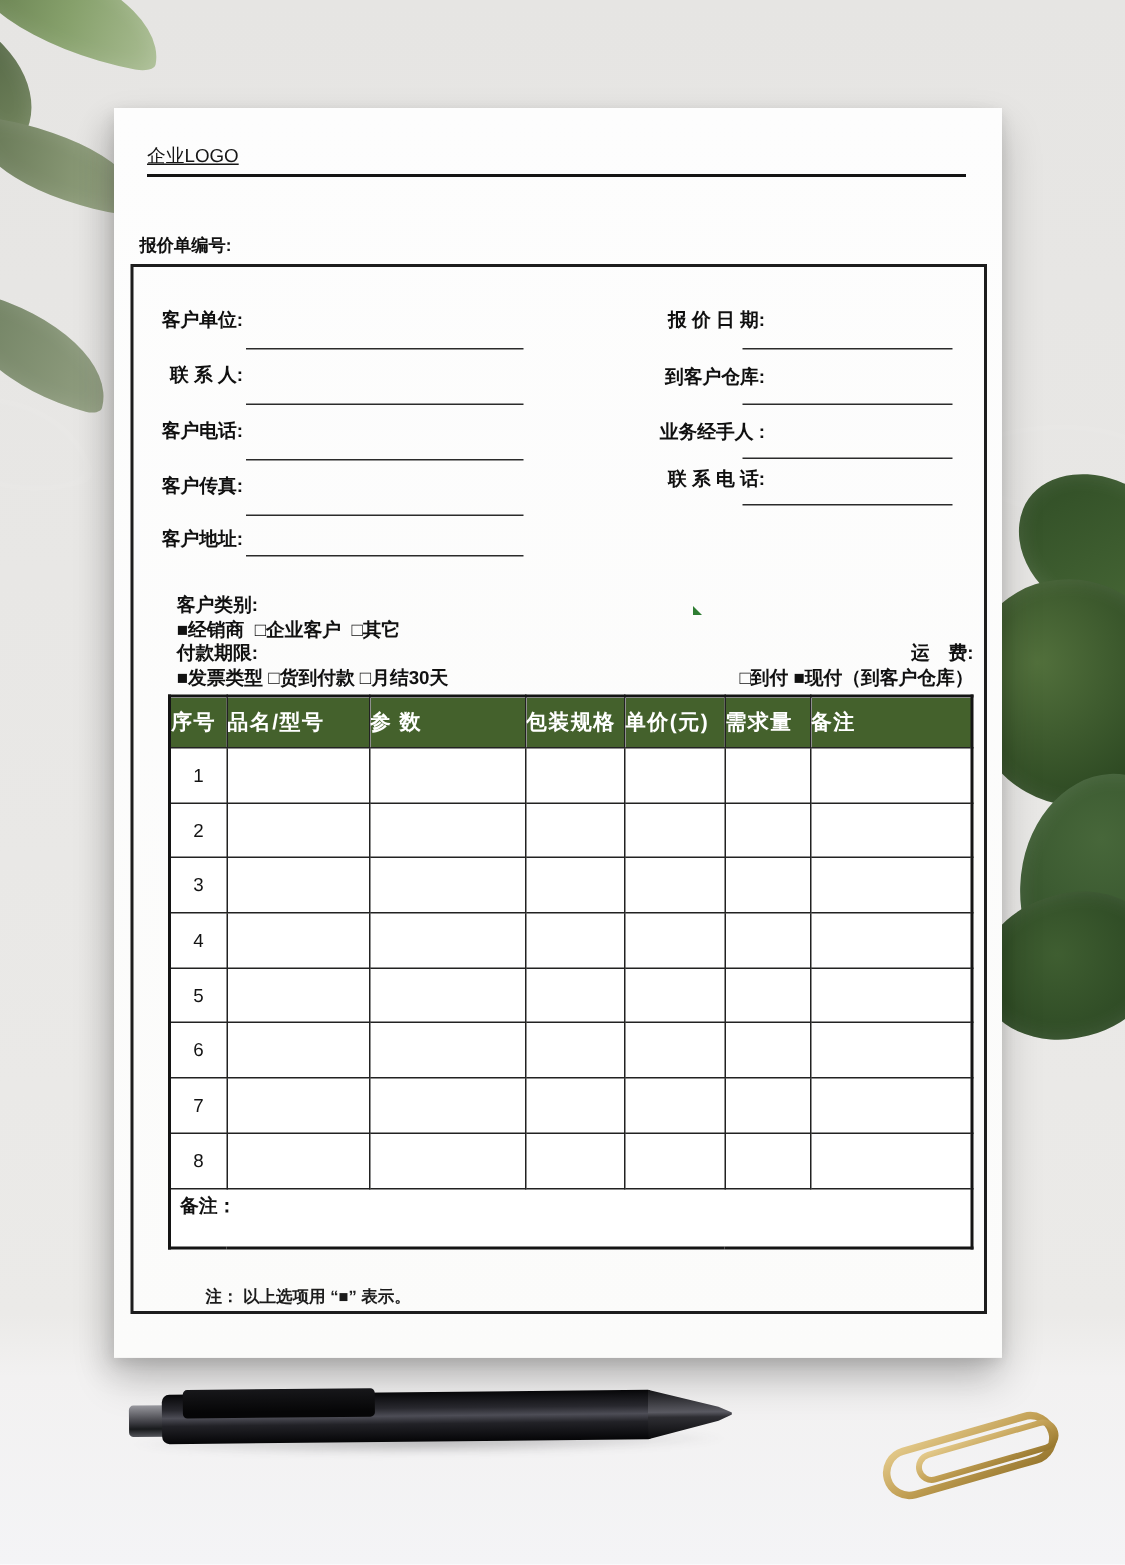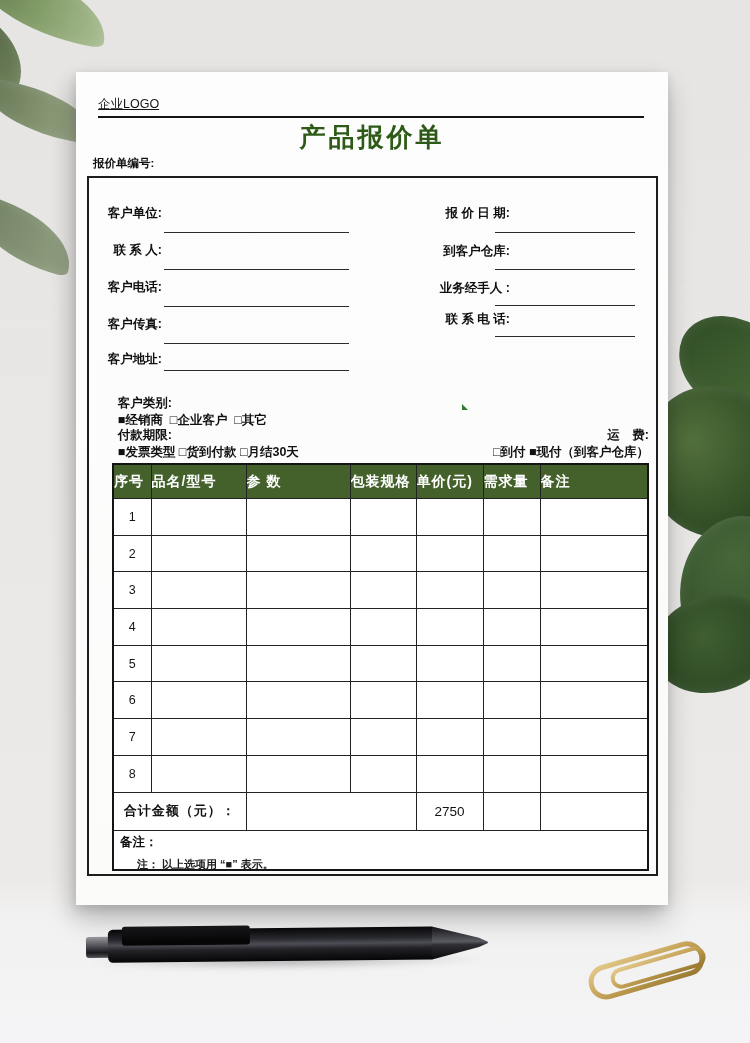--- a/index.html
+++ b/index.html
@@ -96,21 +96,20 @@
   <div class="leaf-shape" style="left:62px;top:248px;width:120px;height:150px;transform:rotate(11deg);
        background:radial-gradient(circle at 40% 30%,#47673a,#33512a 70%);border-radius:50% 50% 44% 56%;"></div>
   <div class="leaf-shape" style="left:34px;top:328px;width:122px;height:96px;transform:rotate(-14deg);
        background:radial-gradient(circle at 45% 40%,#3f5e31,#2c4823 75%);border-radius:52% 48% 50% 50%;"></div>
 </div>
 
 <div class="paper">
 
   <div class="logo-text">企业LOGO</div>
   <div class="logo-rule"></div>
-  <div class="form-title">产品报价单</div>
   <div class="quote-no">报价单编号:</div>
 
   <div class="content-box">
 
     <div class="lbl r" style="left:3px;top:27px;width:70px;">客户单位:</div>
     <div class="lbl r" style="left:3px;top:64px;width:70px;">联 系 人:</div>
     <div class="lbl r" style="left:3px;top:101px;width:70px;">客户电话:</div>
     <div class="lbl r" style="left:3px;top:138px;width:70px;">客户传真:</div>
     <div class="lbl r" style="left:3px;top:173px;width:70px;">客户地址:</div>
 
@@ -233,27 +232,20 @@
           </tr>
         <tr>
             <td class="num">8</td>
             <td></td>
             <td></td>
             <td></td>
             <td></td>
             <td></td>
             <td></td>
           </tr>
-        <tr class="total-row">
-          <td class="total-label" colspan="2">合计金额（元）：</td>
-          <td colspan="2"></td>
-          <td class="total-value">2750</td>
-          <td></td>
-          <td></td>
-        </tr>
         <tr class="remarks-row">
           <td colspan="7">备注：</td>
         </tr>
       </tbody>
     </table>
 
     <div class="footnote">注： 以上选项用 “■” 表示。</div>
   </div>
 </div>
 

